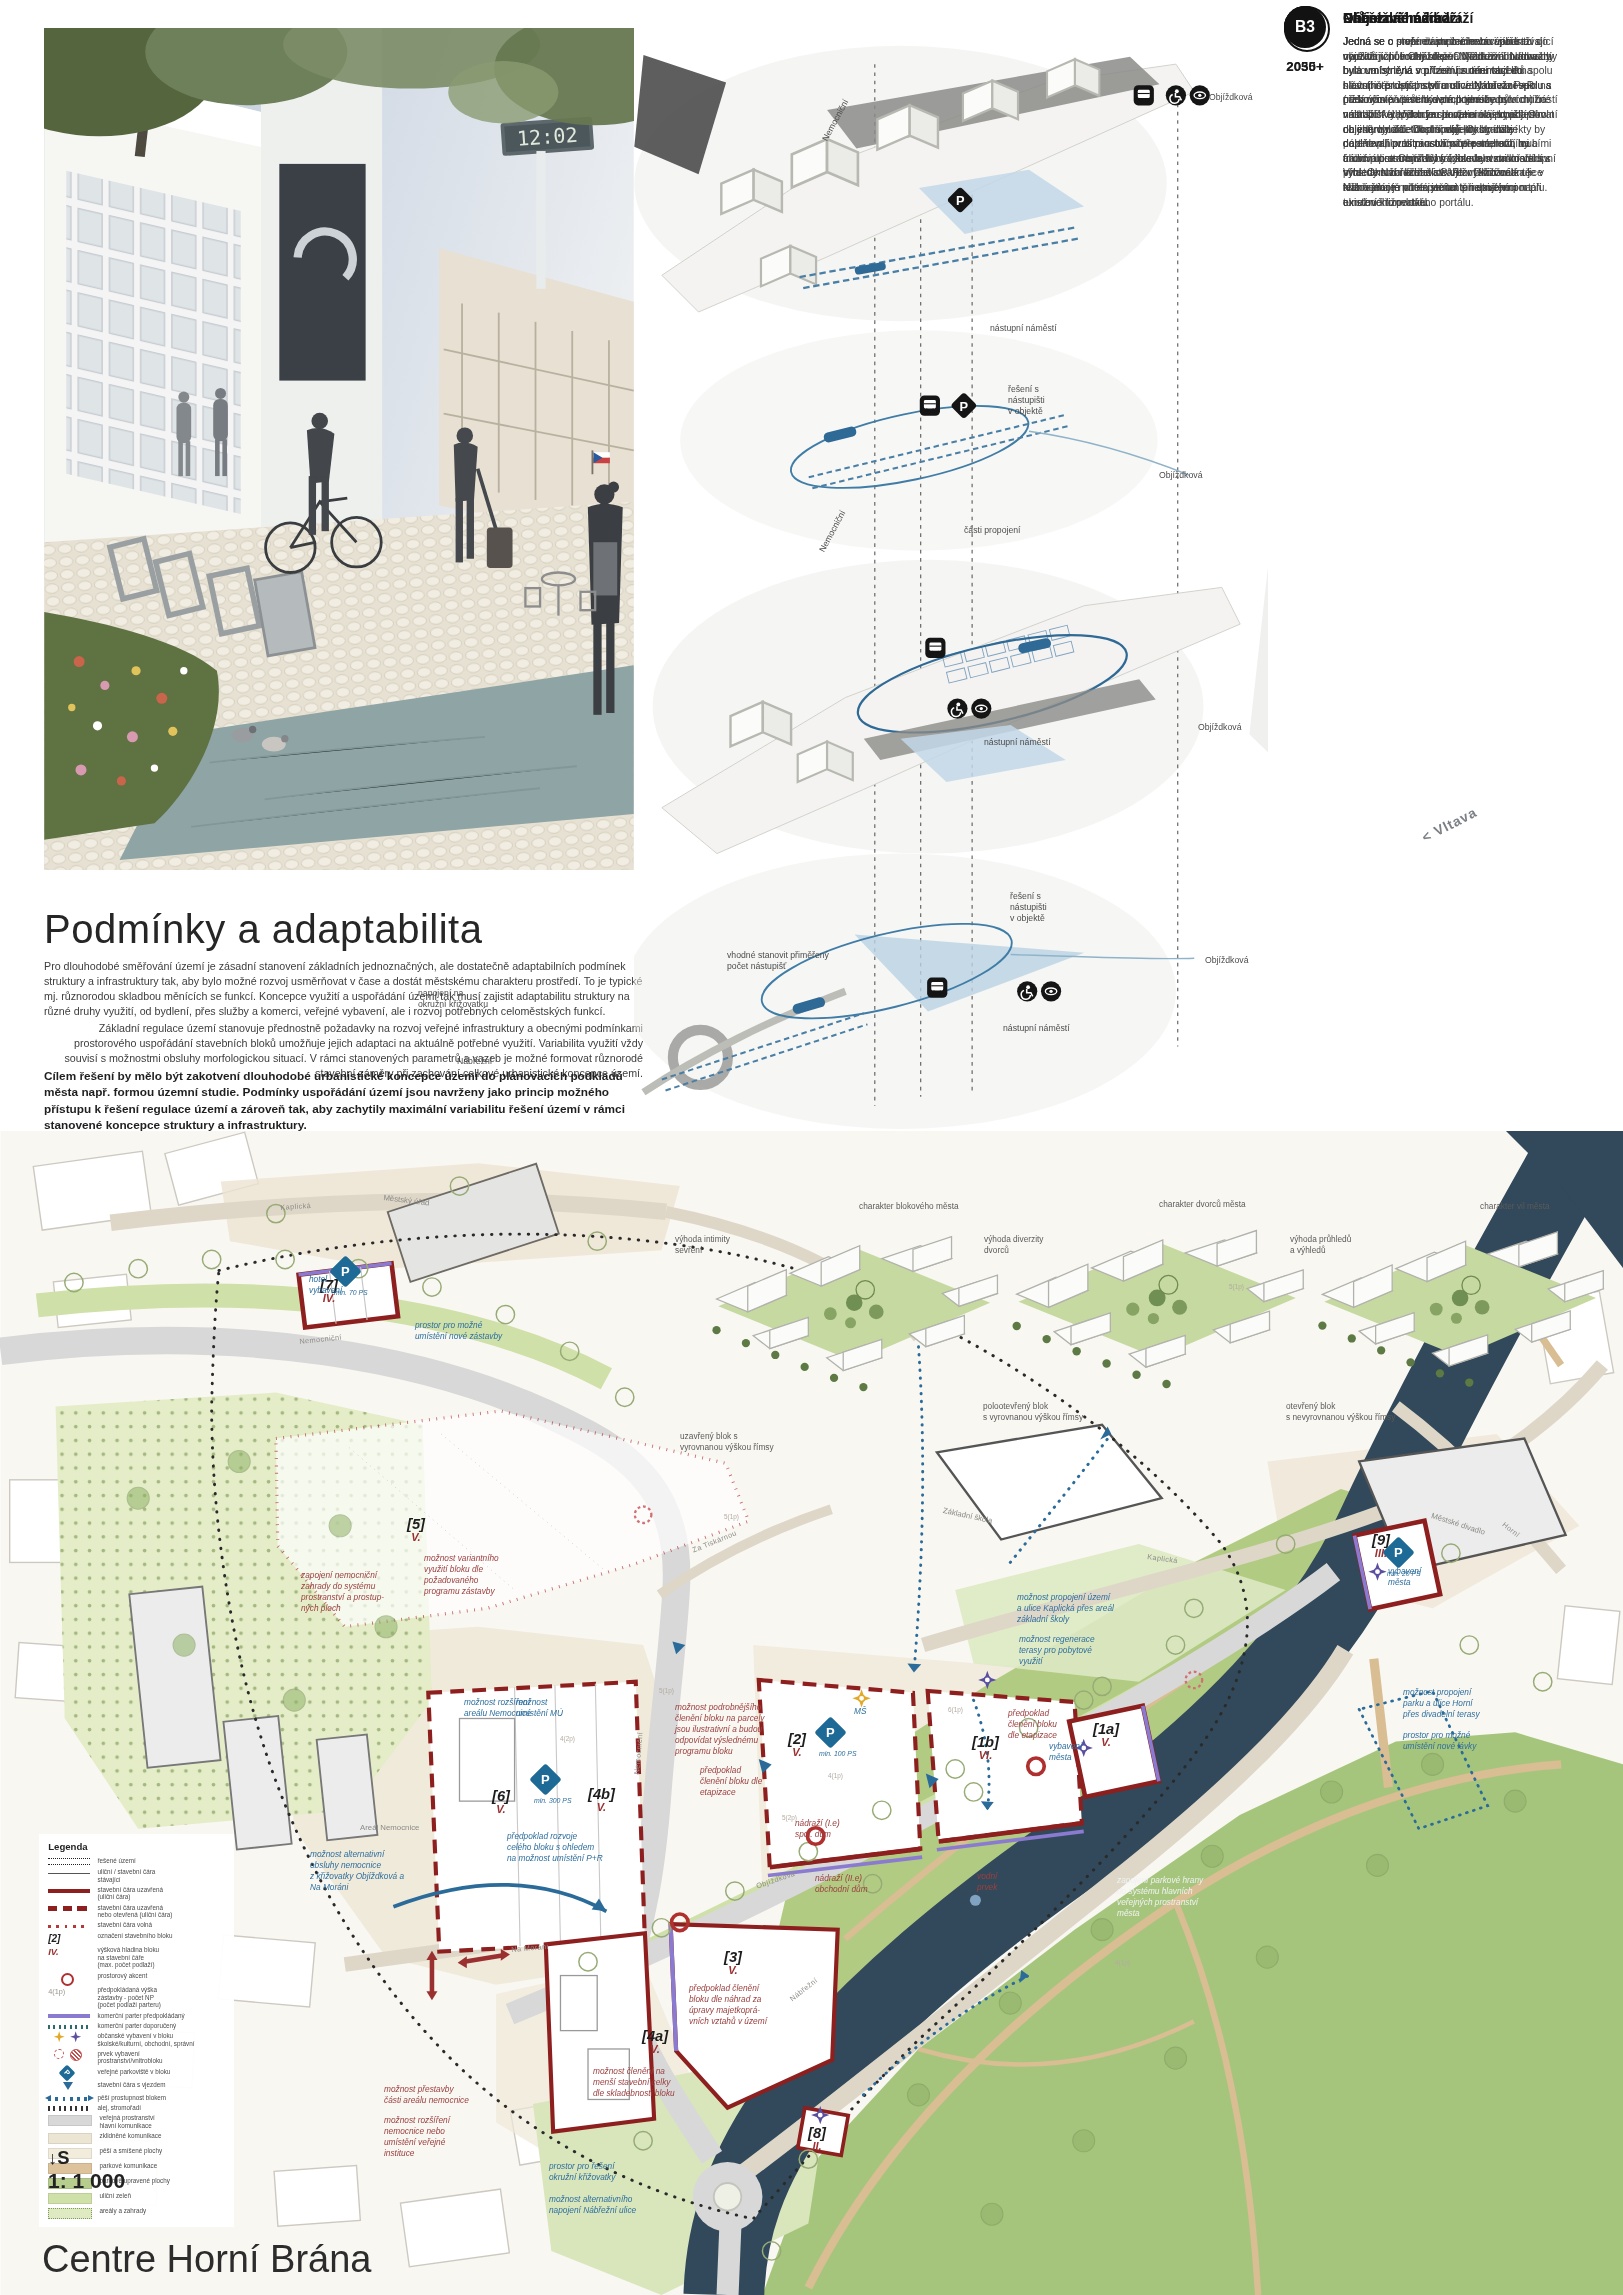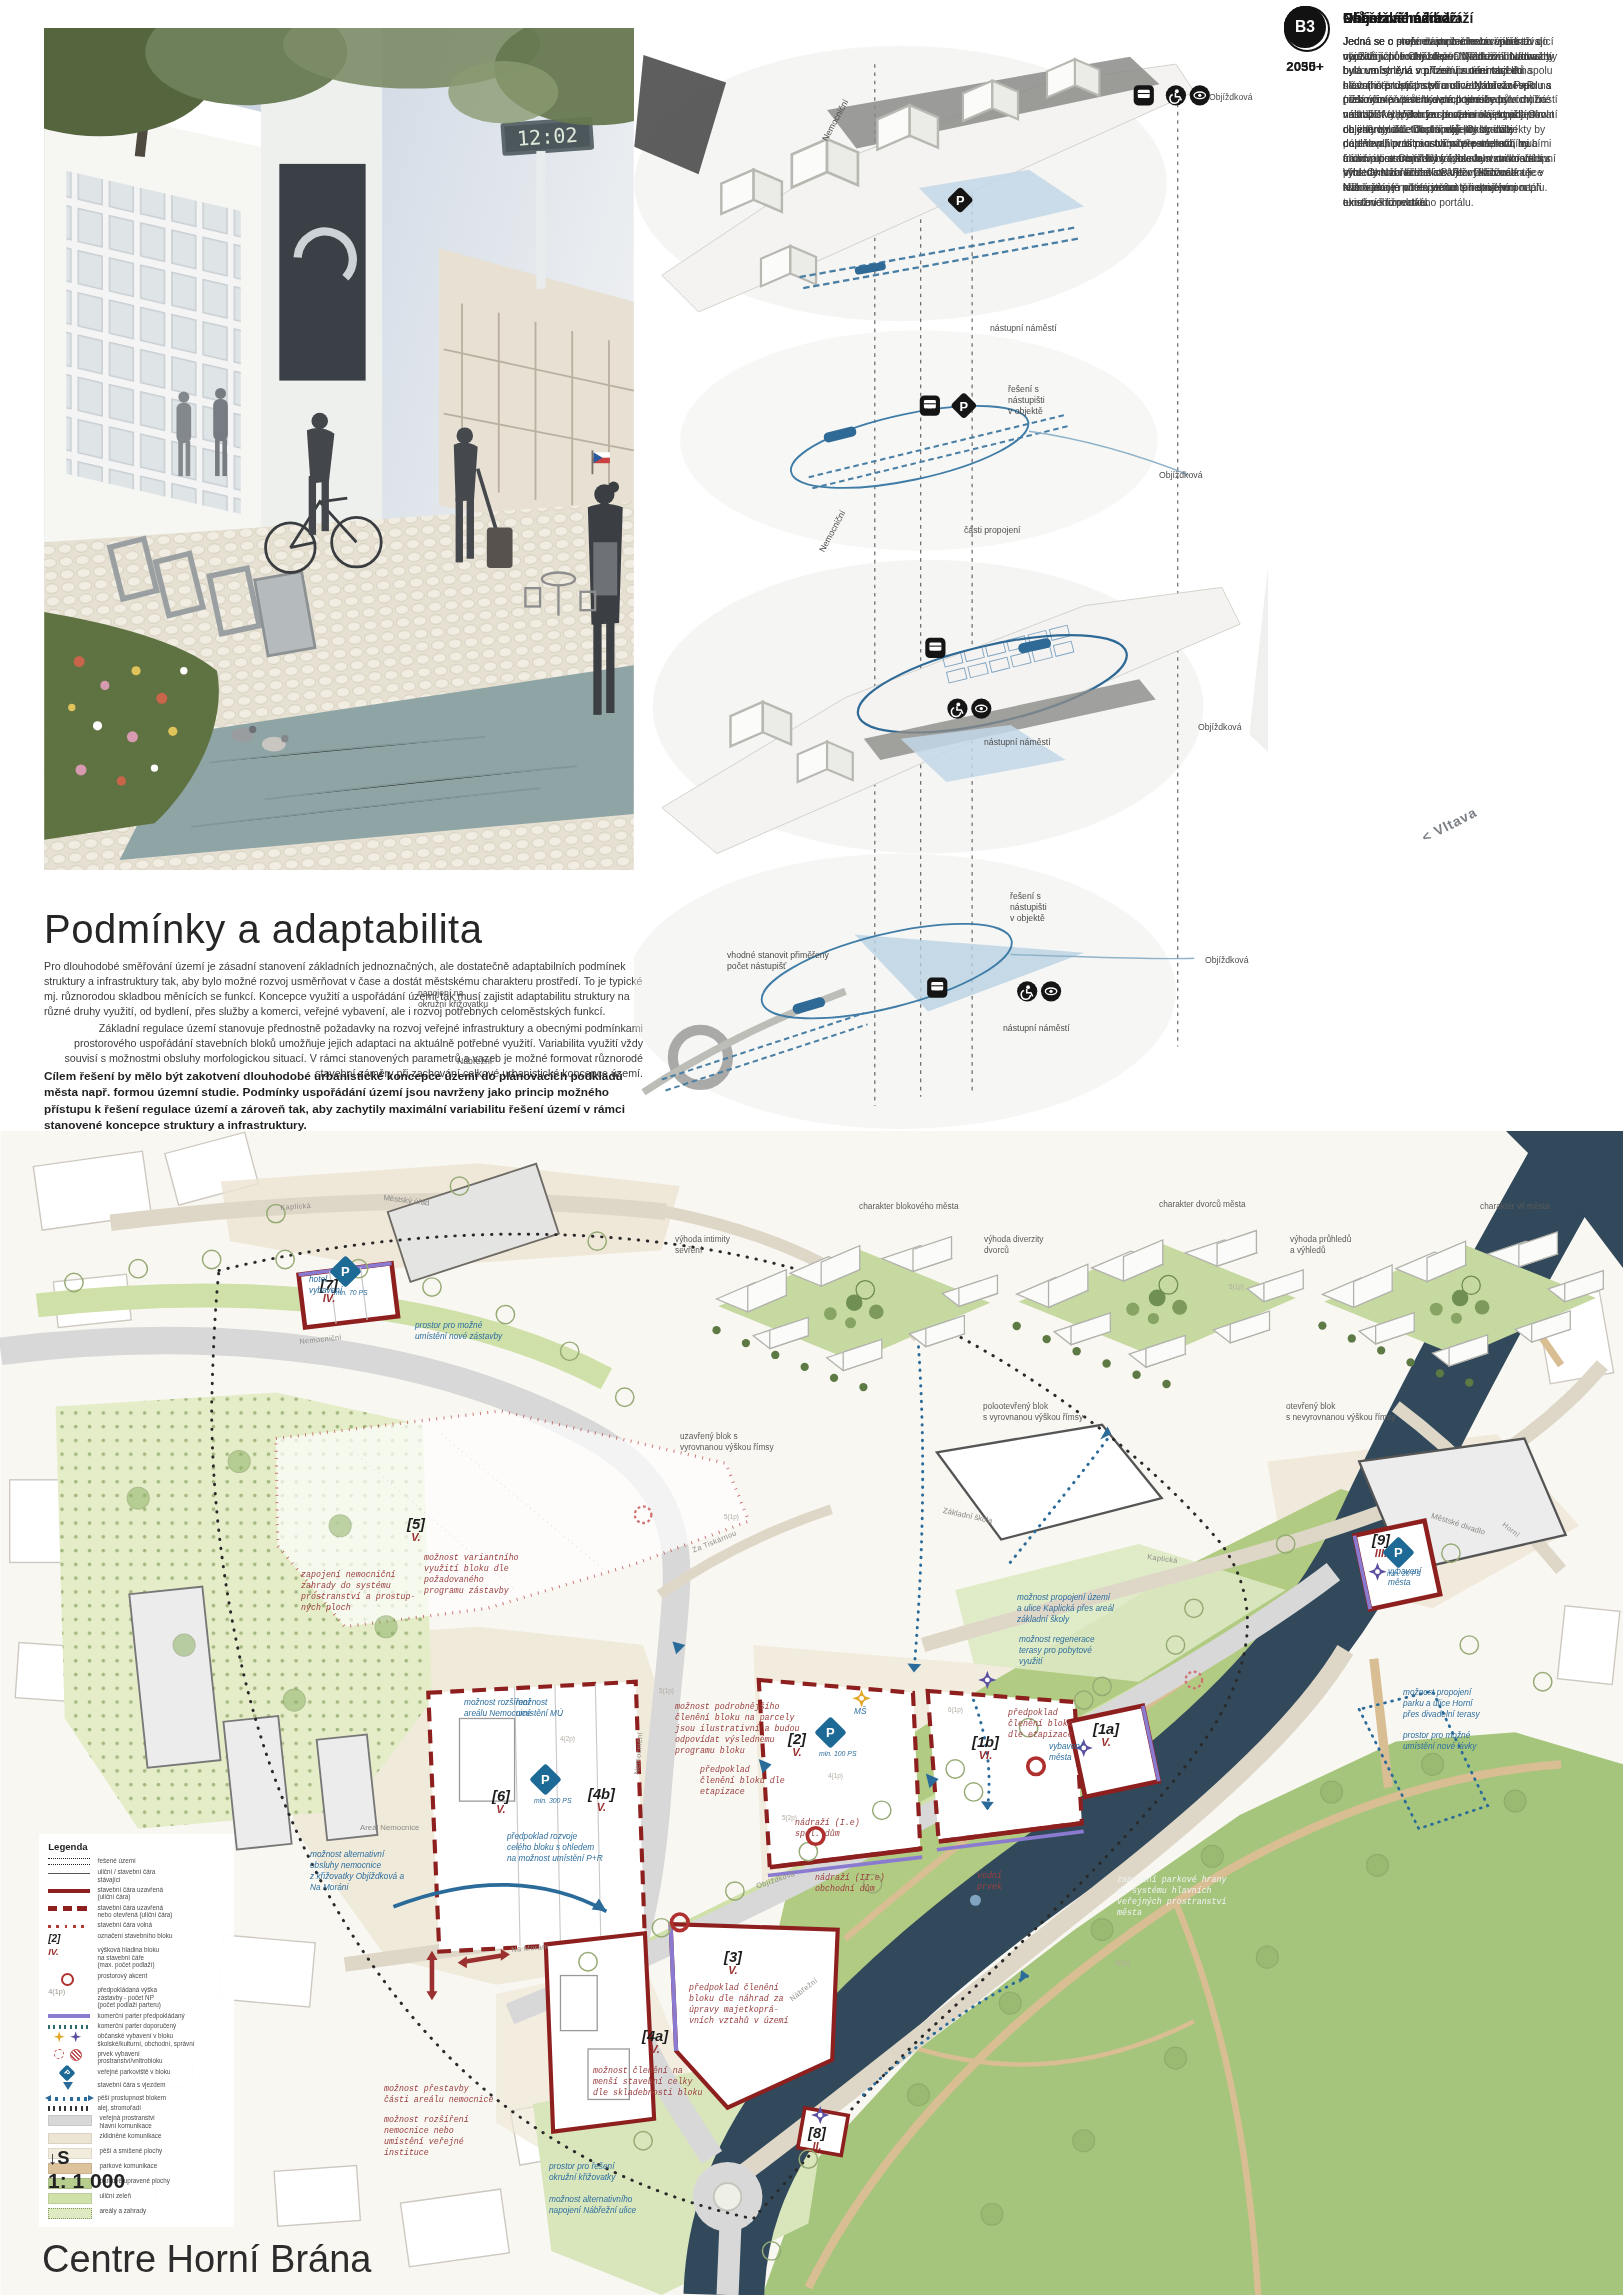--- a/index.html
+++ b/index.html
@@ -23,21 +23,21 @@
   
   .dlabel{font-size:8.7px;color:#4c4c4c;white-space:pre-line;transform-origin:left top;line-height:1.25;}
   .dlabel.vltava{font-size:13.8px;color:#7a7f85;font-weight:bold;letter-spacing:0.9px;}
   
   .map{position:absolute;left:0;top:1131px;width:1624px;height:1164px;}
   .cap-label{position:absolute;font-size:8.3px;color:#5a5a5a;white-space:pre-line;line-height:1.3;}
   .block-label{position:absolute;text-align:center;line-height:1.02;}
   .block-label .code{display:block;font-size:14.7px;font-weight:bold;font-style:italic;color:#1d1d1d;}
   .block-label .grade{display:block;font-size:11px;font-style:italic;color:#9b3030;font-weight:bold;}
   .note-blue{position:absolute;font-size:8.3px;font-style:italic;color:#2e6f9e;white-space:pre-line;line-height:1.32;}
-  .note-red{position:absolute;font-size:8.3px;font-style:italic;color:#9b4040;white-space:pre-line;line-height:1.32;font-family:Liberation Mono, monospace;}
+  .note-red{position:absolute;font-size:8.3px;font-style:italic;color:#9b4040;white-space:pre-line;line-height:1.32;}
   .note-red.on-river{color:#eef2f2;}
   .glabel{position:absolute;font-size:7.8px;color:#8a8a86;white-space:pre-line;transform-origin:left top;}
   .street{position:absolute;font-size:7.3px;color:#8f8d88;transform-origin:left top;letter-spacing:0.4px;}
   .ppin{position:absolute;}
   .ppin .dia{width:23px;height:23px;background:#1e6a96;transform:rotate(45deg);display:flex;align-items:center;justify-content:center;border-radius:2.8px;}
   .ppin .dia span{transform:rotate(-45deg);color:#fff;font-weight:bold;font-size:13px;}
   .ppin .plabel{margin-top:5.5px;font-size:6.9px;font-style:italic;color:#2e6f9e;white-space:nowrap;text-align:center;}
   .lot{position:absolute;font-size:6.4px;color:#b3aba1;}
   
   .legend{position:absolute;left:39px;top:703px;width:195px;background:rgba(255,255,255,.96);padding:7.3px 7.3px 5.5px 9.2px;box-sizing:border-box;}

